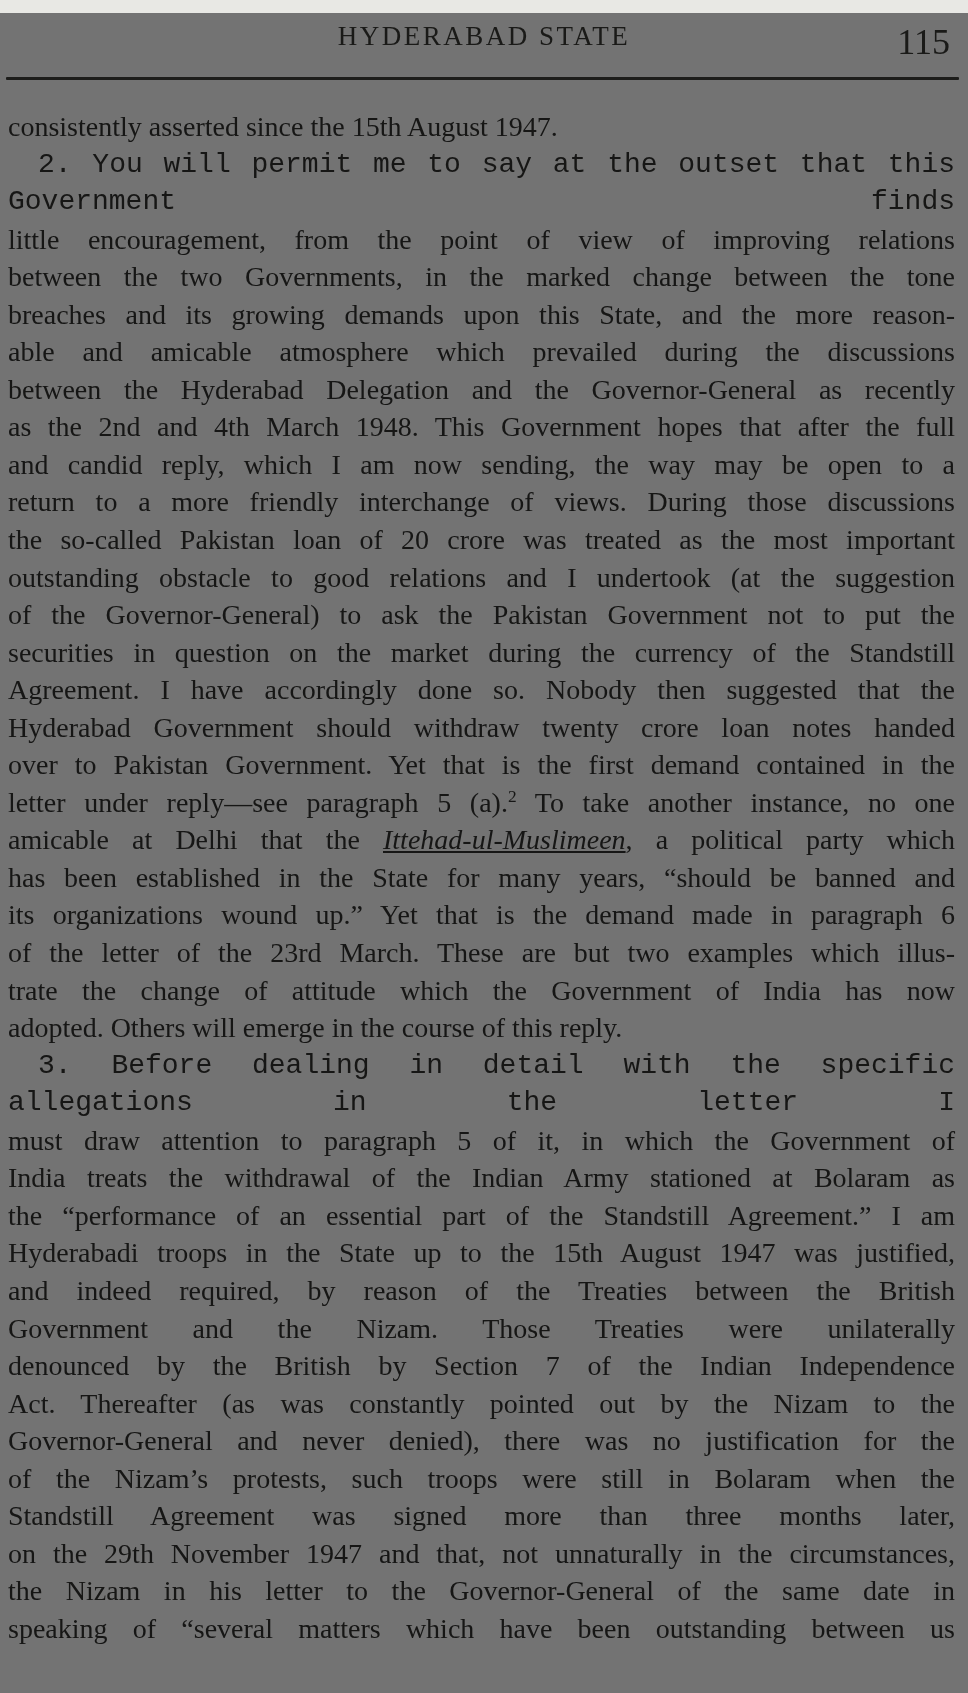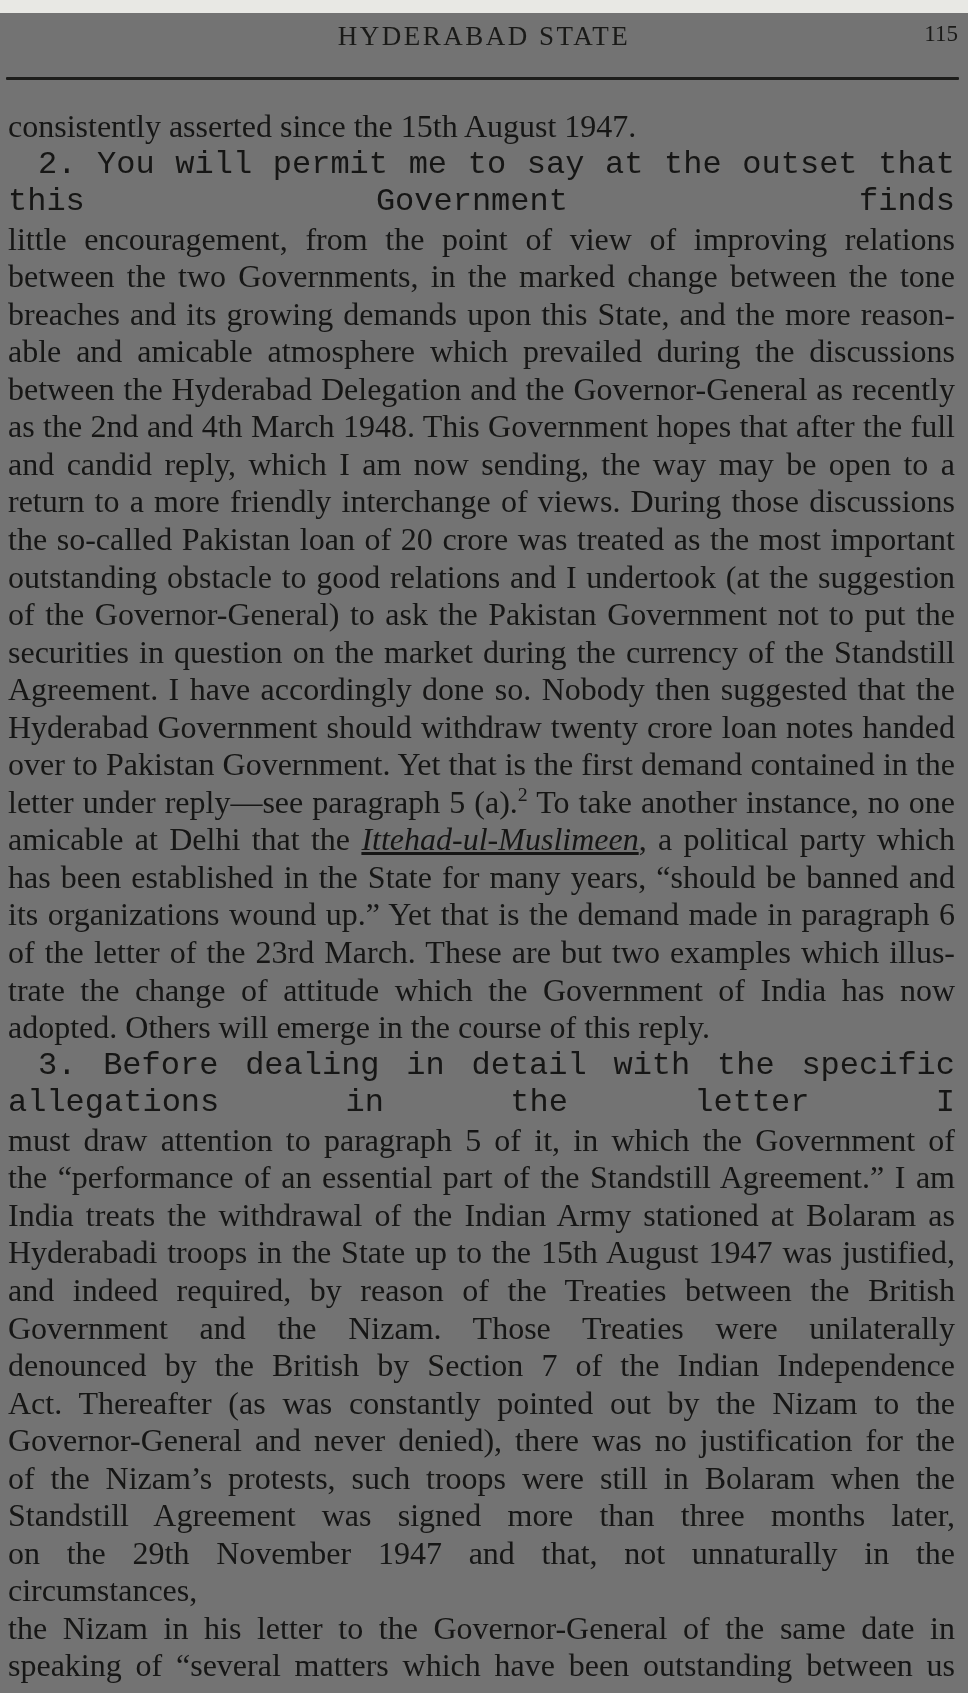--- a/index.html
+++ b/index.html
@@ -23,41 +23,41 @@
     left: 0;
     width: 100%;
     text-align: center;
     font-size: 27px;
     letter-spacing: 2.5px;
     color: #1a1a18;
   }
   .page-number {
     position: absolute;
     top: 8px;
-    right: 10px;
-    font-size: 23px;
+    right: 18px;
+    font-size: 36px;
     color: #1a1a18;
   }
   .header-rule {
     position: absolute;
     top: 64px;
     left: 6px;
     right: 9px;
     height: 3px;
     background: #1d1d1b;
     border-radius: 1px;
   }
   .text-block {
     position: absolute;
     top: 95px;
     left: 8px;
     right: 13px;
   }
   .line {
-    font-size: 32px;
+    font-size: 28px;
     line-height: 37.55px;
     text-align: justify;
     text-align-last: justify;
     color: #161615;
   }
   .line.end {
     text-align-last: left;
   }
   .line.indent {
     text-indent: 30px;
@@ -100,22 +100,22 @@
       <div class="line"><span>over to Pakistan Government. Yet that is the first demand contained in the</span></div>
       <div class="line"><span>letter under reply—see paragraph 5 (a).</span><span class="sup">2</span><span> To take another instance, no one</span></div>
       <div class="line"><span>amicable at Delhi that the </span><span class="italic">Ittehad-ul-Muslimeen</span><span>, a political party which</span></div>
       <div class="line"><span>has been established in the State for many years, “should be banned and</span></div>
       <div class="line"><span>its organizations wound up.” Yet that is the demand made in paragraph 6</span></div>
       <div class="line"><span>of the letter of the 23rd March. These are but two examples which illus-</span></div>
       <div class="line"><span>trate the change of attitude which the Government of India has now</span></div>
       <div class="line end"><span>adopted. Others will emerge in the course of this reply.</span></div>
       <div class="line indent"><span>3. Before dealing in detail with the specific allegations in the letter I</span></div>
       <div class="line"><span>must draw attention to paragraph 5 of it, in which the Government of</span></div>
+      <div class="line"><span>India treats the withdrawal of the Indian Army stationed at Bolaram as</span></div>
       <div class="line"><span>the “performance of an essential part of the Standstill Agreement.” I am</span></div>
-      <div class="line"><span>India treats the withdrawal of the Indian Army stationed at Bolaram as</span></div>
       <div class="line"><span>Hyderabadi troops in the State up to the 15th August 1947 was justified,</span></div>
       <div class="line"><span>and indeed required, by reason of the Treaties between the British</span></div>
       <div class="line"><span>Government and the Nizam. Those Treaties were unilaterally</span></div>
       <div class="line"><span>denounced by the British by Section 7 of the Indian Independence</span></div>
       <div class="line"><span>Act. Thereafter (as was constantly pointed out by the Nizam to the</span></div>
       <div class="line"><span>Governor-General and never denied), there was no justification for the</span></div>
       <div class="line"><span>of the Nizam’s protests, such troops were still in Bolaram when the</span></div>
       <div class="line"><span>Standstill Agreement was signed more than three months later,</span></div>
       <div class="line"><span>on the 29th November 1947 and that, not unnaturally in the circumstances,</span></div>
       <div class="line"><span>the Nizam in his letter to the Governor-General of the same date in</span></div>

